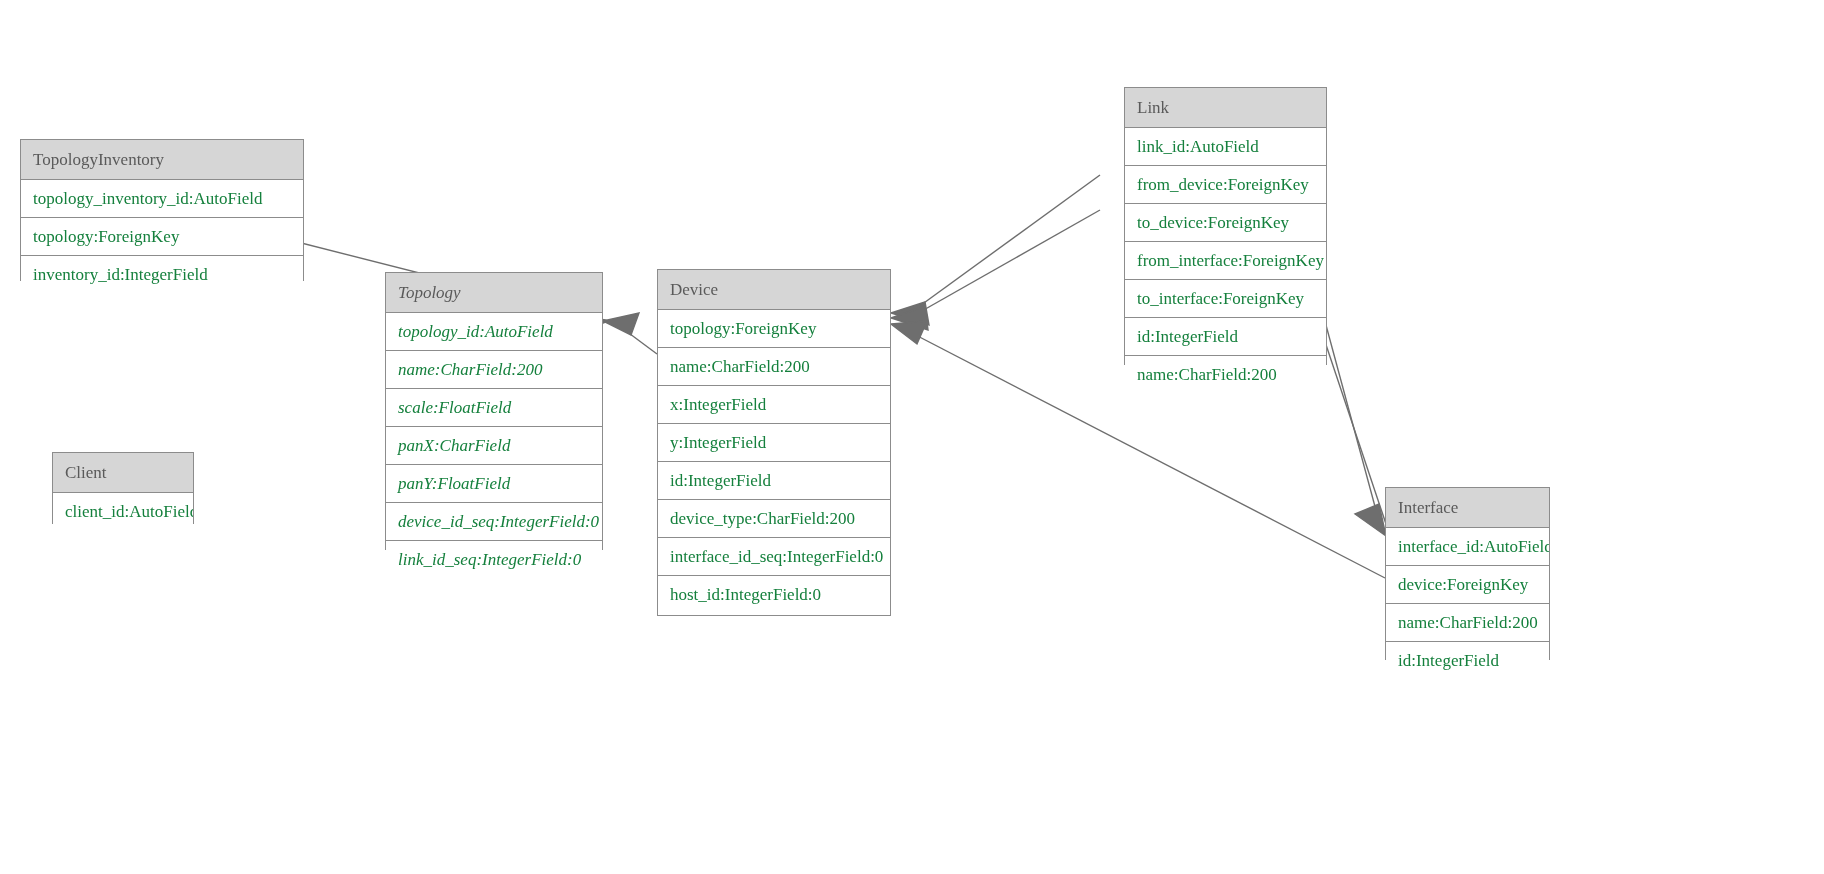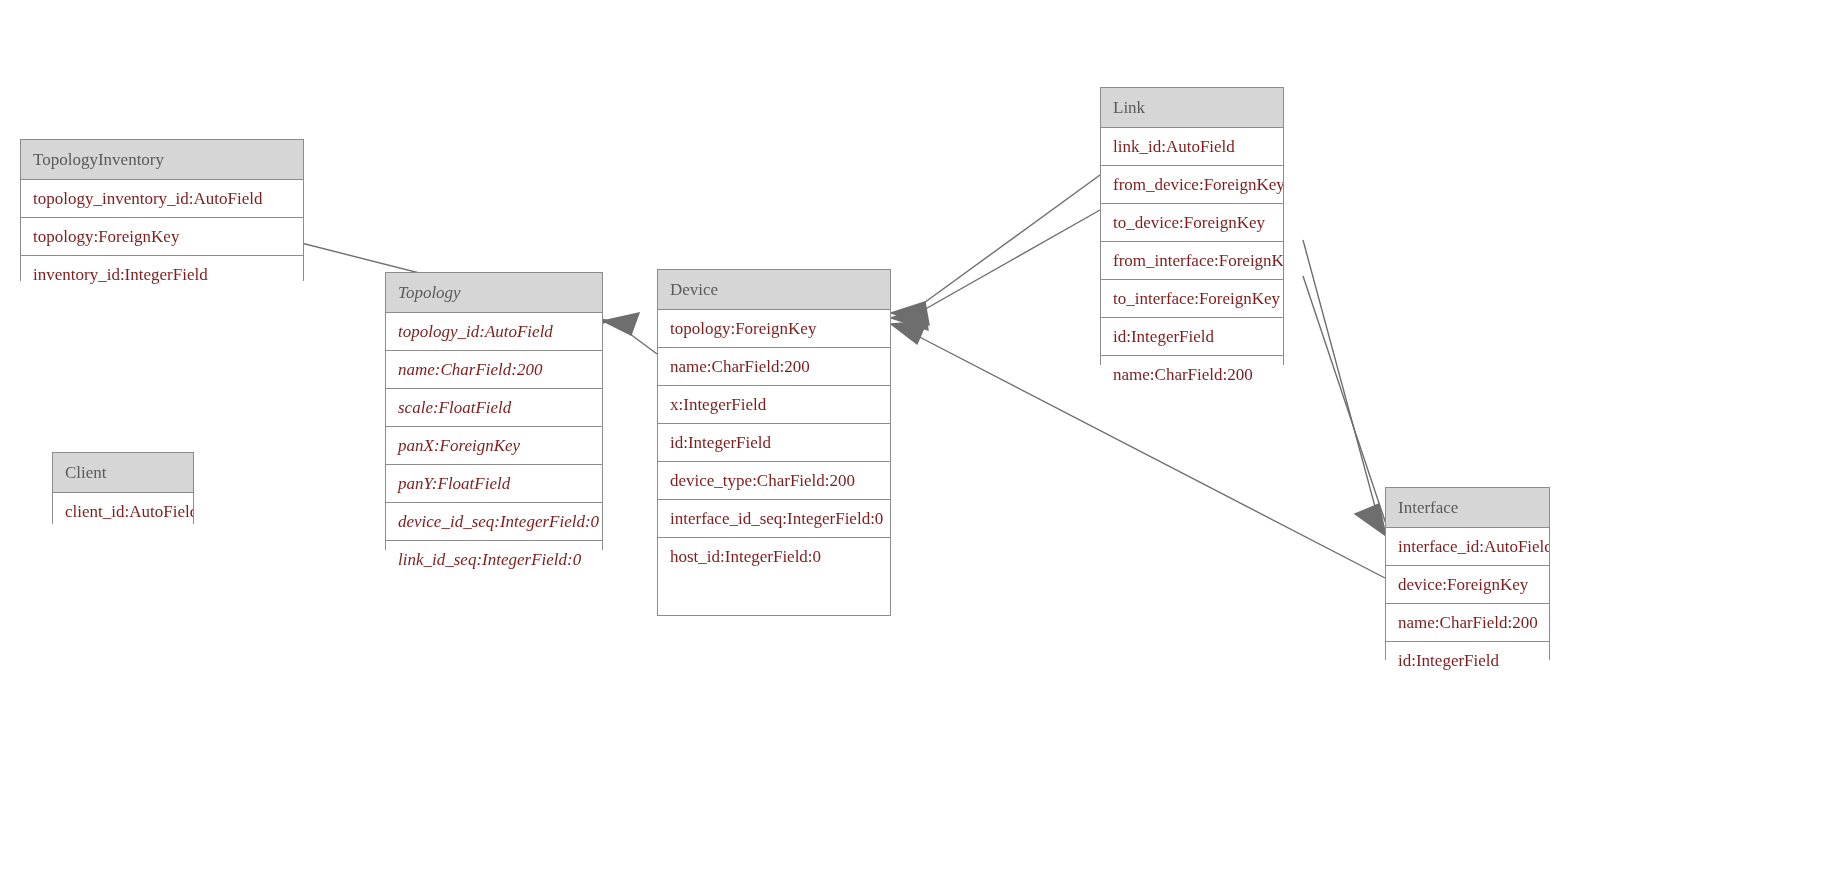--- a/index.html
+++ b/index.html
@@ -39,21 +39,21 @@
     padding: 11px 10px 11px 12px;
     white-space: nowrap;
     overflow: hidden;
   }
   .entity-rows {
     display: block;
   }
   .entity-row {
     box-sizing: border-box;
     border-bottom: 1px solid #8c8c8c;
-    color: #7f1d1d;
+    color: #15803d;
     font-size: 17px;
     line-height: 1;
     padding: 10px 10px 10px 12px;
     white-space: nowrap;
     overflow: hidden;
     background: #ffffff;
   }
   .entity-row:last-child {
     border-bottom: none;
   }
@@ -89,48 +89,49 @@
         <div class="entity-row">inventory_id:IntegerField</div>
       </div>
   </div>
 
   <div class="entity" style="left: 385px; top: 272px; width: 218px; height: 278px; font-style: italic;">
     <div class="entity-title">Topology</div>
     <div class="entity-rows">
         <div class="entity-row">topology_id:AutoField</div>
         <div class="entity-row">name:CharField:200</div>
         <div class="entity-row">scale:FloatField</div>
-        <div class="entity-row">panX:ForeignKey</div>
+        <div class="entity-row">panX:CharField</div>
         <div class="entity-row">panY:FloatField</div>
         <div class="entity-row">device_id_seq:IntegerField:0</div>
         <div class="entity-row">link_id_seq:IntegerField:0</div>
       </div>
   </div>
 
   <div class="entity" style="left: 52px; top: 452px; width: 142px; height: 72px;">
     <div class="entity-title">Client</div>
     <div class="entity-rows">
         <div class="entity-row">client_id:AutoField</div>
       </div>
   </div>
 
   <div class="entity" style="left: 657px; top: 269px; width: 234px; height: 347px;">
     <div class="entity-title">Device</div>
     <div class="entity-rows">
         <div class="entity-row">topology:ForeignKey</div>
         <div class="entity-row">name:CharField:200</div>
         <div class="entity-row">x:IntegerField</div>
+        <div class="entity-row">y:IntegerField</div>
         <div class="entity-row">id:IntegerField</div>
         <div class="entity-row">device_type:CharField:200</div>
         <div class="entity-row">interface_id_seq:IntegerField:0</div>
         <div class="entity-row">host_id:IntegerField:0</div>
       </div>
   </div>
 
-  <div class="entity" style="left: 1100px; top: 87px; width: 184px; height: 278px;">
+  <div class="entity" style="left: 1124px; top: 87px; width: 203px; height: 278px;">
     <div class="entity-title">Link</div>
     <div class="entity-rows">
         <div class="entity-row">link_id:AutoField</div>
         <div class="entity-row">from_device:ForeignKey</div>
         <div class="entity-row">to_device:ForeignKey</div>
         <div class="entity-row">from_interface:ForeignKey</div>
         <div class="entity-row">to_interface:ForeignKey</div>
         <div class="entity-row">id:IntegerField</div>
         <div class="entity-row">name:CharField:200</div>
       </div>

